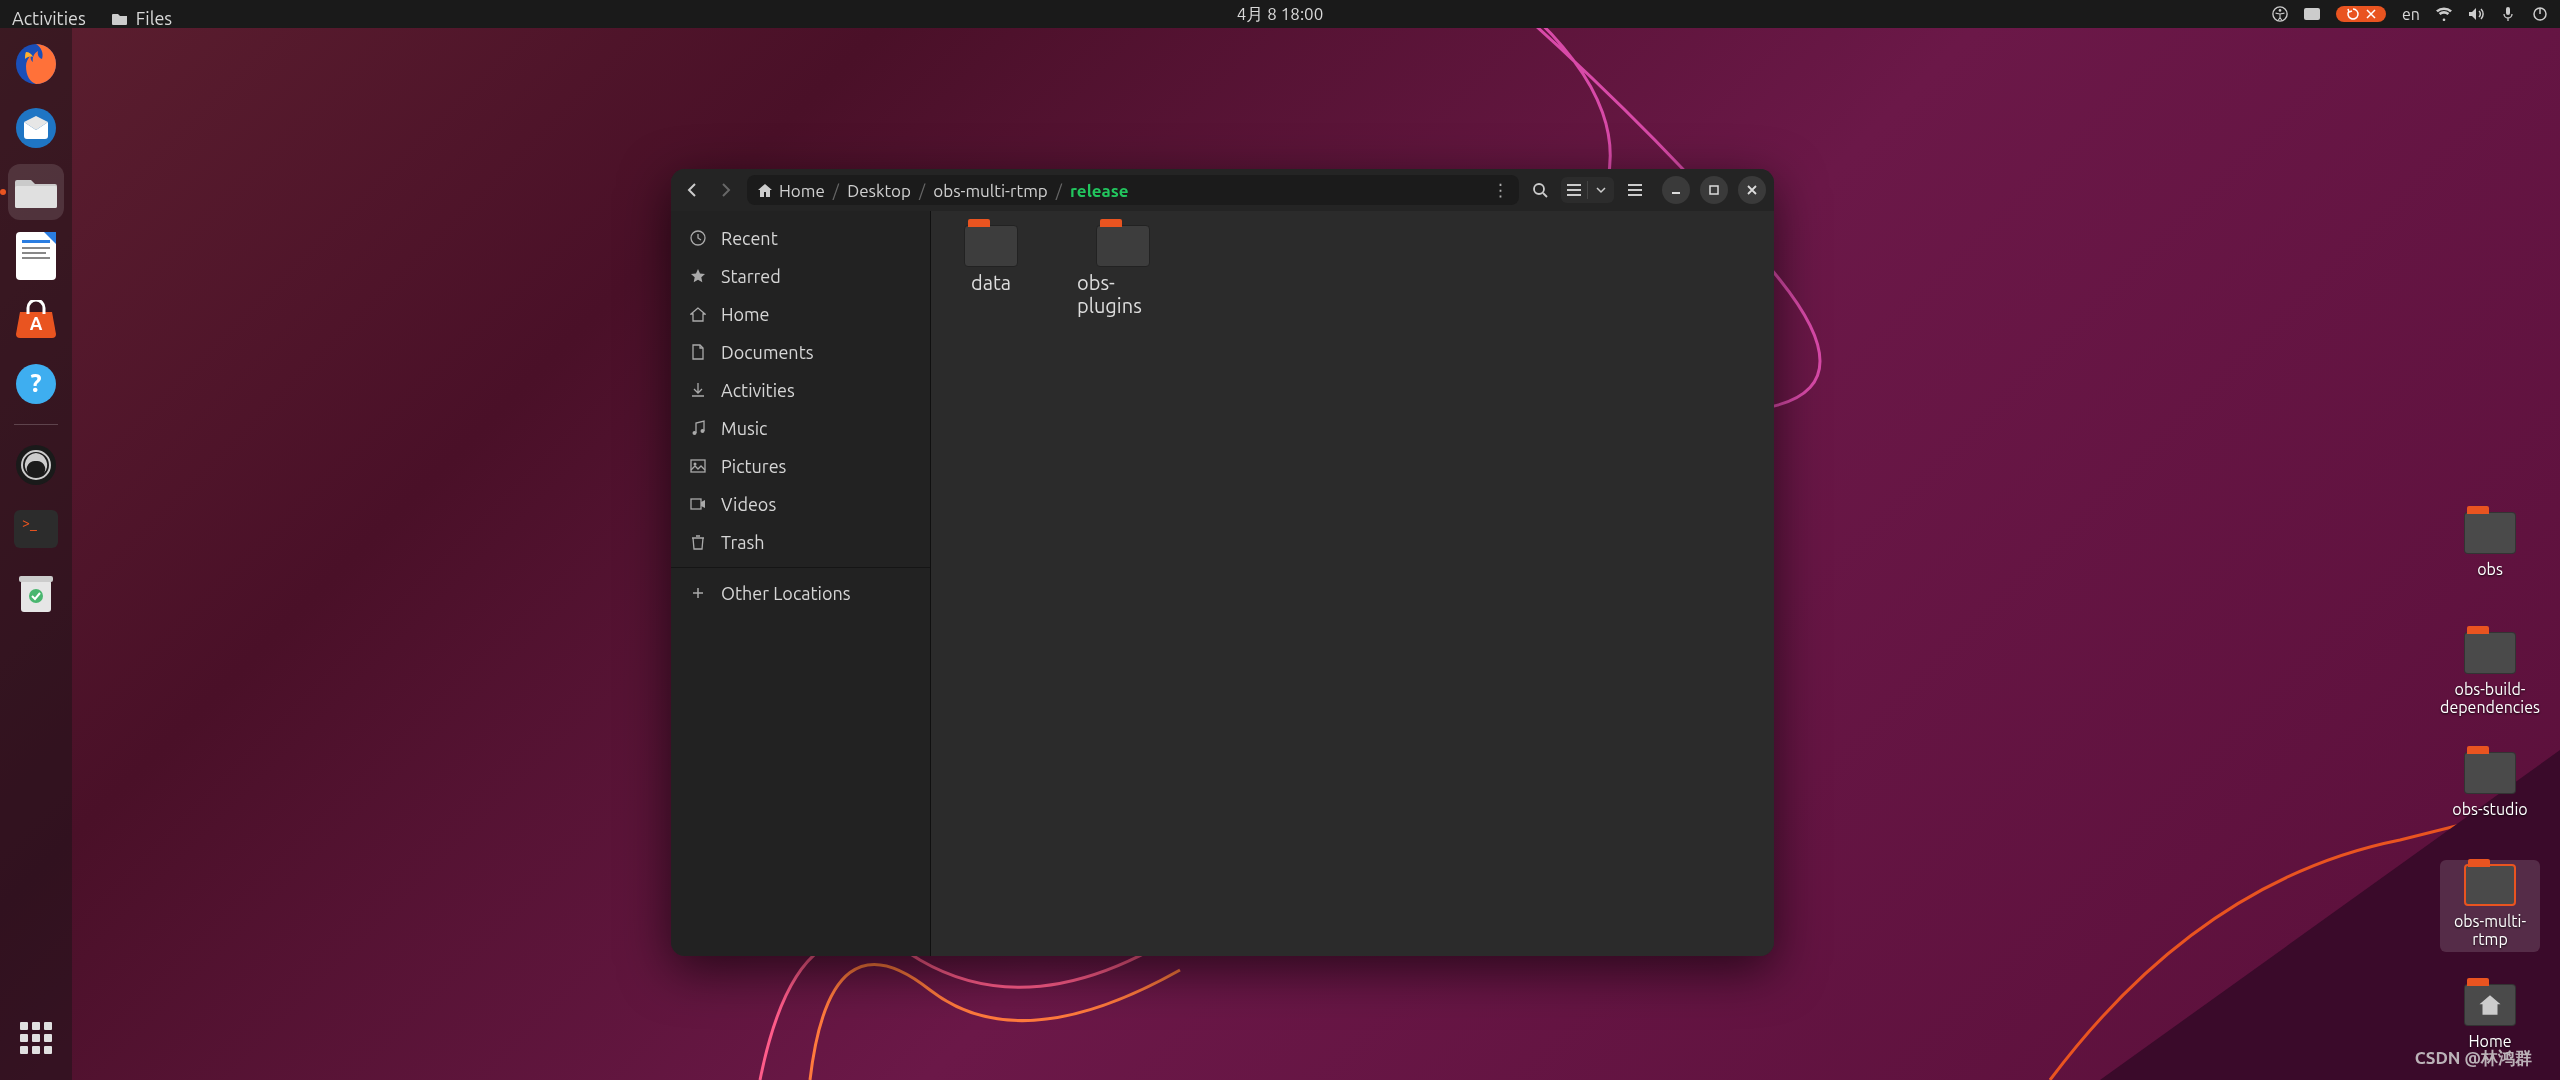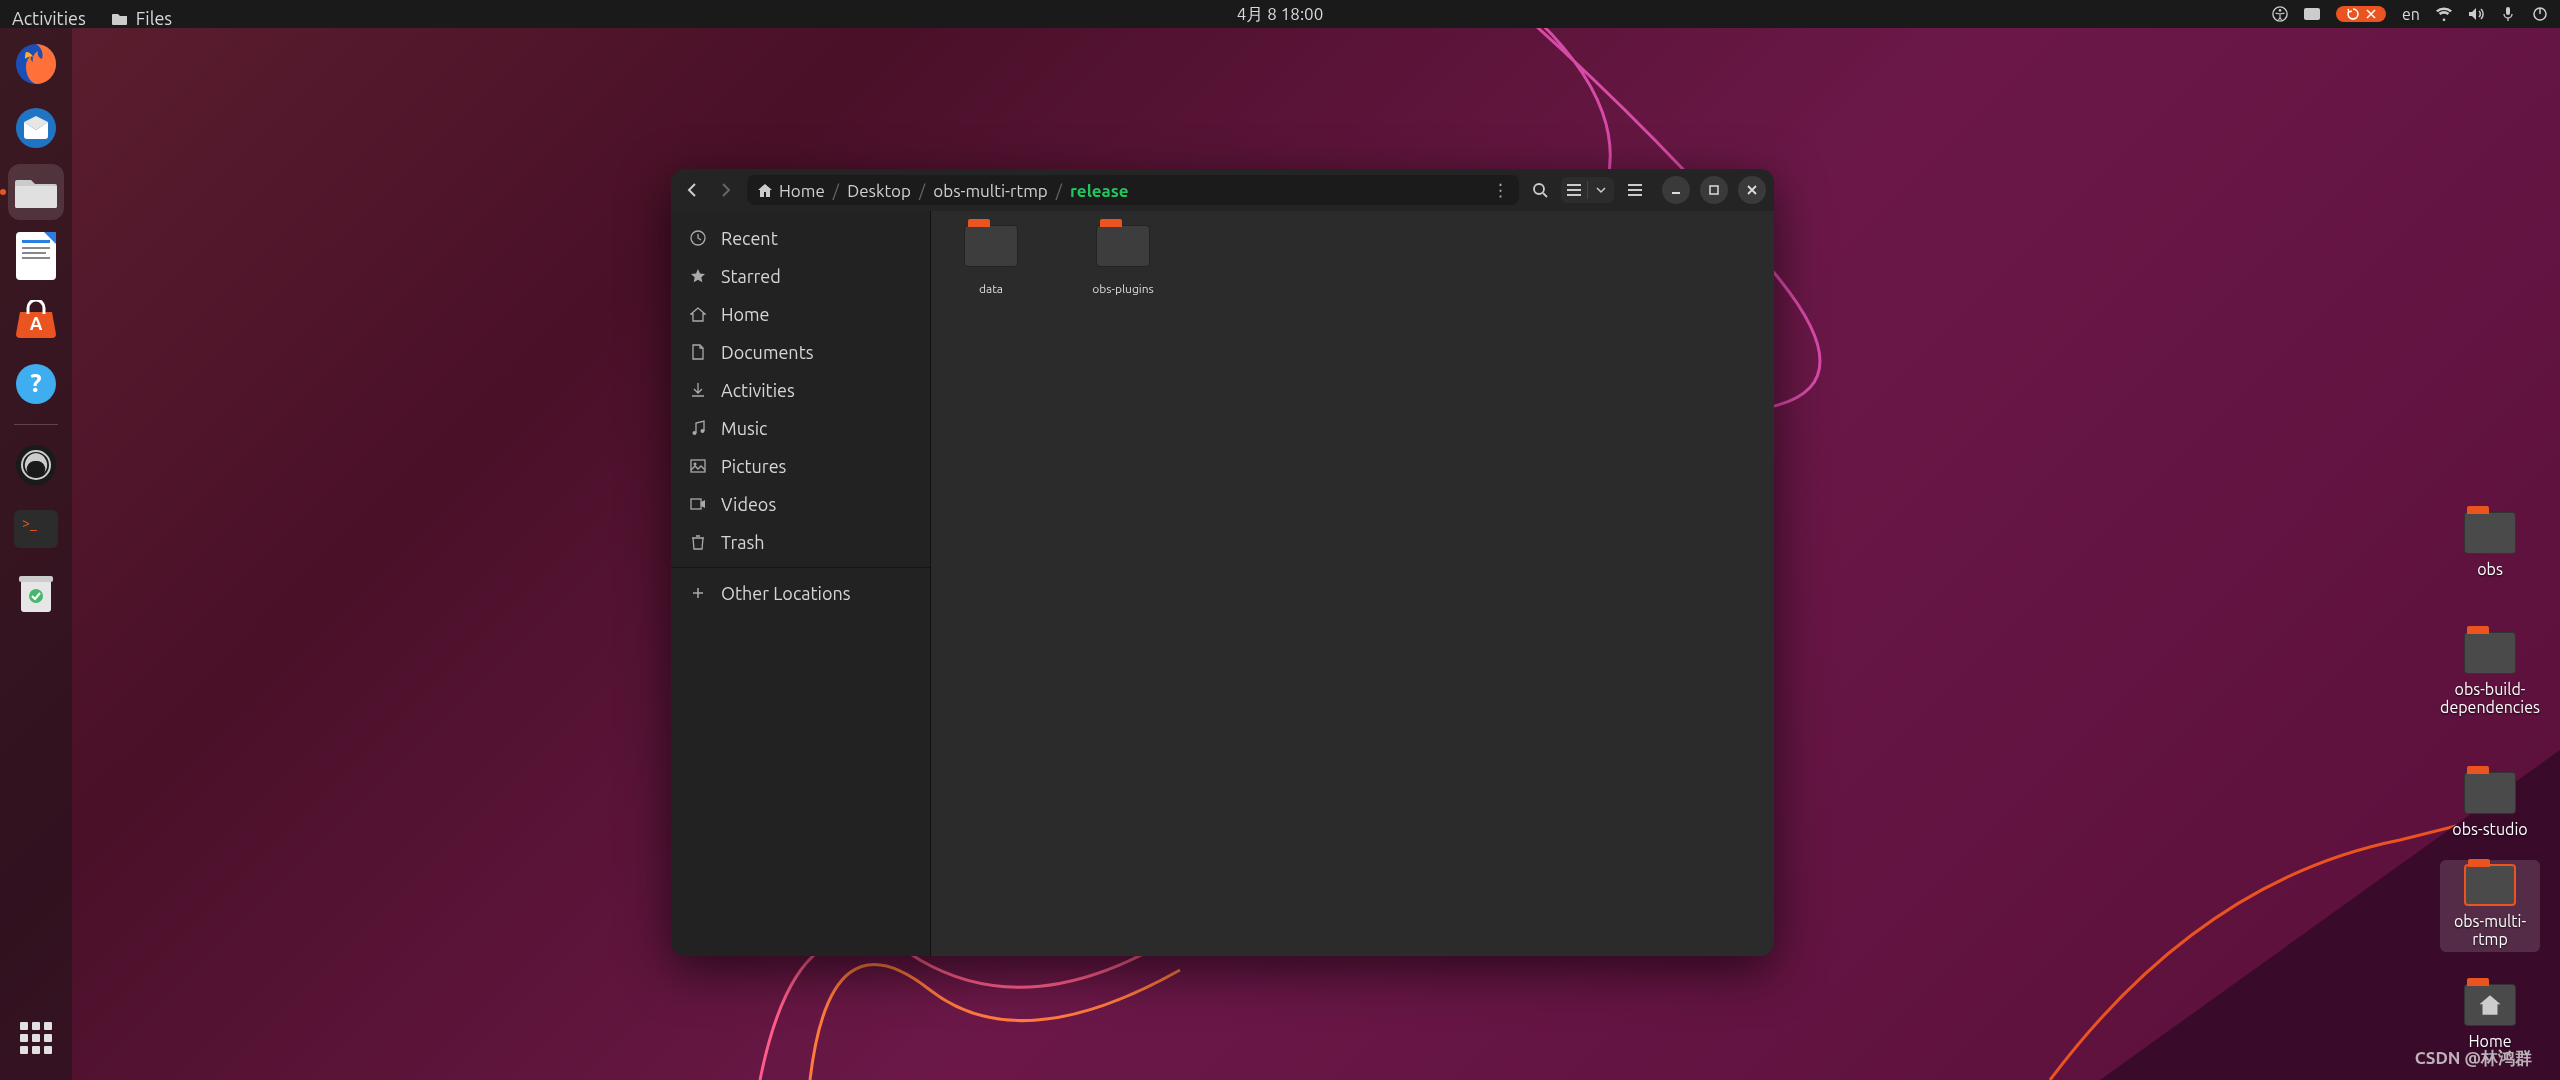--- a/index.html
+++ b/index.html
@@ -55,21 +55,21 @@
 .win-controls { display: flex; gap: 10px; margin-left: 6px; }
 .win-ctrl { width: 28px; height: 28px; border-radius: 50%; background: #3a3a3a; display: flex; align-items: center; justify-content: center; color: #ddd; cursor: pointer; }
 .win-ctrl.close { background: #3a3a3a; }
 .win-body { flex: 1; display: flex; }
 .sidebar { width: 260px; background: #222; border-right: 1px solid #101010; padding: 8px 0; display: flex; flex-direction: column; }
 .sb-item { height: 38px; display: flex; align-items: center; gap: 14px; padding: 0 18px; color: #d6d6d6; font-size: 18px; cursor: pointer; }
 .sb-item .sb-icon { width: 18px; height: 18px; display: flex; align-items: center; justify-content: center; color: #aaa; }
 .sb-sep { height: 1px; background: #151515; margin: 6px 0; }
 
 .content { flex: 1; background: #2b2b2b; padding: 14px; display: flex; gap: 40px; align-items: flex-start; }
-.file-item { width: 92px; display: flex; flex-direction: column; align-items: center; gap: 15px; color: #ddd; font-size: 12px; cursor: pointer; }
+.file-item { width: 92px; display: flex; flex-direction: column; align-items: center; gap: 4px; color: #ddd; font-size: 20px; cursor: pointer; }
 .folder-big { width: 54px; height: 42px; background: #3d3d3d; border-radius: 4px; position: relative; border: 1px solid #222; }
 .folder-big::before { content: ""; position: absolute; top: -7px; left: 3px; width: 22px; height: 8px; background: #e95420; border-radius: 2px 2px 0 0; }
 
 svg { display: block; }
 </style>
 </head>
 <body>
 
 <div class="wallpaper">
   <svg viewBox="0 0 2560 1080">
@@ -404,21 +404,21 @@
 </div>
 
 <div class="d-icon" style="position: absolute; right: 20px; top: 512px; z-index: 2;">
     <div class="folder-glyph"></div>
     <span>obs</span>
   </div>
 <div class="d-icon" style="position: absolute; right: 20px; top: 632px; z-index: 2;">
     <div class="folder-glyph"></div>
     <span>obs-build-dependencies</span>
   </div>
-<div class="d-icon" style="position: absolute; right: 20px; top: 772px; z-index: 2;">
+<div class="d-icon" style="position: absolute; right: 20px; top: 752px; z-index: 2;">
     <div class="folder-glyph"></div>
     <span>obs-studio</span>
   </div>
 <div class="d-icon selected" style="position: absolute; right: 20px; top: 860px; z-index: 2;">
     <div class="folder-glyph"></div>
     <span>obs-multi-rtmp</span>
   </div>
 <div class="d-icon" style="position: absolute; right: 20px; top: 984px; z-index: 2;">
     <div class="folder-glyph home-glyph">
       <svg viewBox="0 0 16 15">

